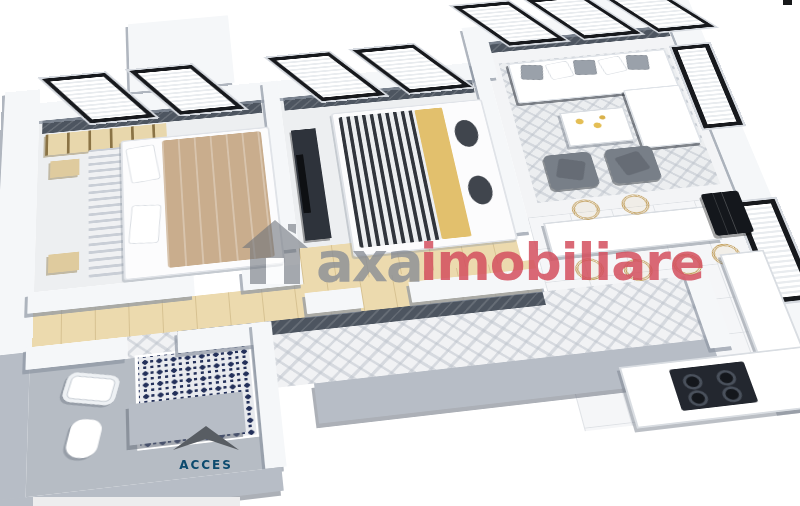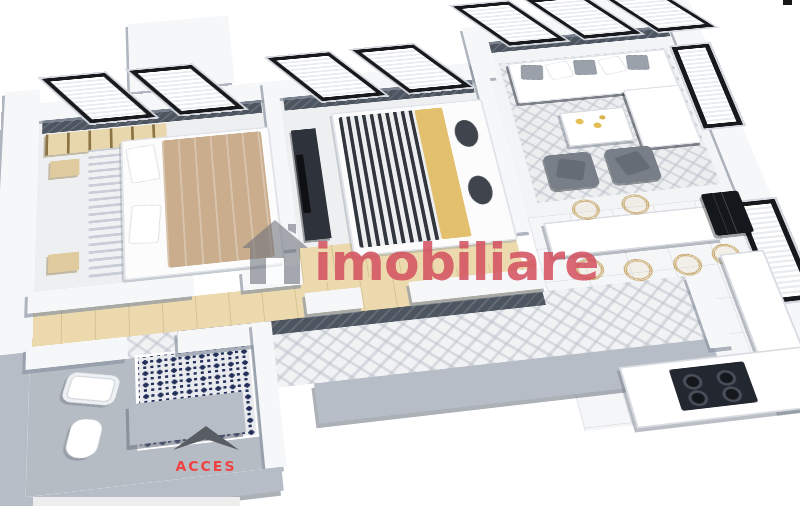--- a/index.html
+++ b/index.html
@@ -45,21 +45,21 @@
   .burner {position:absolute;width:13px;height:13px;border-radius:50%;border:3px solid #4a515c;background:#14171c;}
   .sink {background:#ffffff;border-radius:10px;box-shadow:inset 0 0 0 4px #eef1f4,inset 0 0 0 5px #c6ccd3,-2px 3px 0 rgba(120,128,140,.5);transform:rotate(14deg);}
   .toilet {background:#ffffff;border-radius:12px 12px 14px 14px;box-shadow:-2px 3px 0 rgba(120,128,140,.5);}
   .tv {background:#0e1013;}
   .console {background:#2e333b;box-shadow:-2px 3px 0 rgba(0,0,0,.35);}
   
   #watermark{position:absolute;left:238px;top:216px;display:flex;align-items:flex-end;z-index:30;pointer-events:none;}
   #wm-axa{font-size:56px;font-weight:700;letter-spacing:-2px;color:#878c95;opacity:.78;line-height:.95;}
   #wm-imo{font-size:52px;font-weight:600;letter-spacing:-1px;color:#d44f5e;opacity:.85;line-height:1;margin-left:-2px;}
   #acces{position:absolute;left:168px;top:426px;z-index:30;text-align:center;width:76px;}
-  #acces-label{display:block;margin-top:2px;font-size:14px;font-weight:700;letter-spacing:2px;color:#ef4444;}
+  #acces-label{display:block;margin-top:2px;font-size:12px;font-weight:700;letter-spacing:2px;color:#0c4a6e;}
   #bottom-bar{position:absolute;left:33px;top:497px;width:207px;height:9px;background:#ededee;z-index:25;}
   #tr-mark{position:absolute;left:783px;top:0px;width:9px;height:5px;background:#17181a;z-index:25;}
 </style>
 </head>
 <body>
 
 <div id="viewport">
 
   <div id="plan">
 
@@ -162,20 +162,21 @@
 
     <div class="abs sink" style="left:58px;top:466px;width:52px;height:36px;"></div>
     <div class="abs toilet" style="left:62px;top:520px;width:30px;height:44px;transform:rotate(12deg);"></div>
   </div>
 
   <div id="watermark">
     <svg width="74" height="72" viewBox="0 0 74 72" style="opacity:.6;margin-right:4px;">
       <path fill="#6f747c" d="M37 4 L70 32 L62 32 L62 68 L12 68 L12 32 L4 32 Z M50 8 L58 8 L58 18 L50 14 Z"></path>
       <rect fill="#ffffff" x="28" y="42" width="18" height="26"></rect>
     </svg>
+    <span id="wm-axa">axa</span>
     <span id="wm-imo">imobiliare</span>
   </div>
 
   <div id="acces">
     <svg width="66" height="26" viewBox="0 0 66 26">
       <path fill="#585d63" d="M33 0 L66 24 L33 13 L0 24 Z"></path>
     </svg>
     <span id="acces-label">ACCES</span>
   </div>
 

